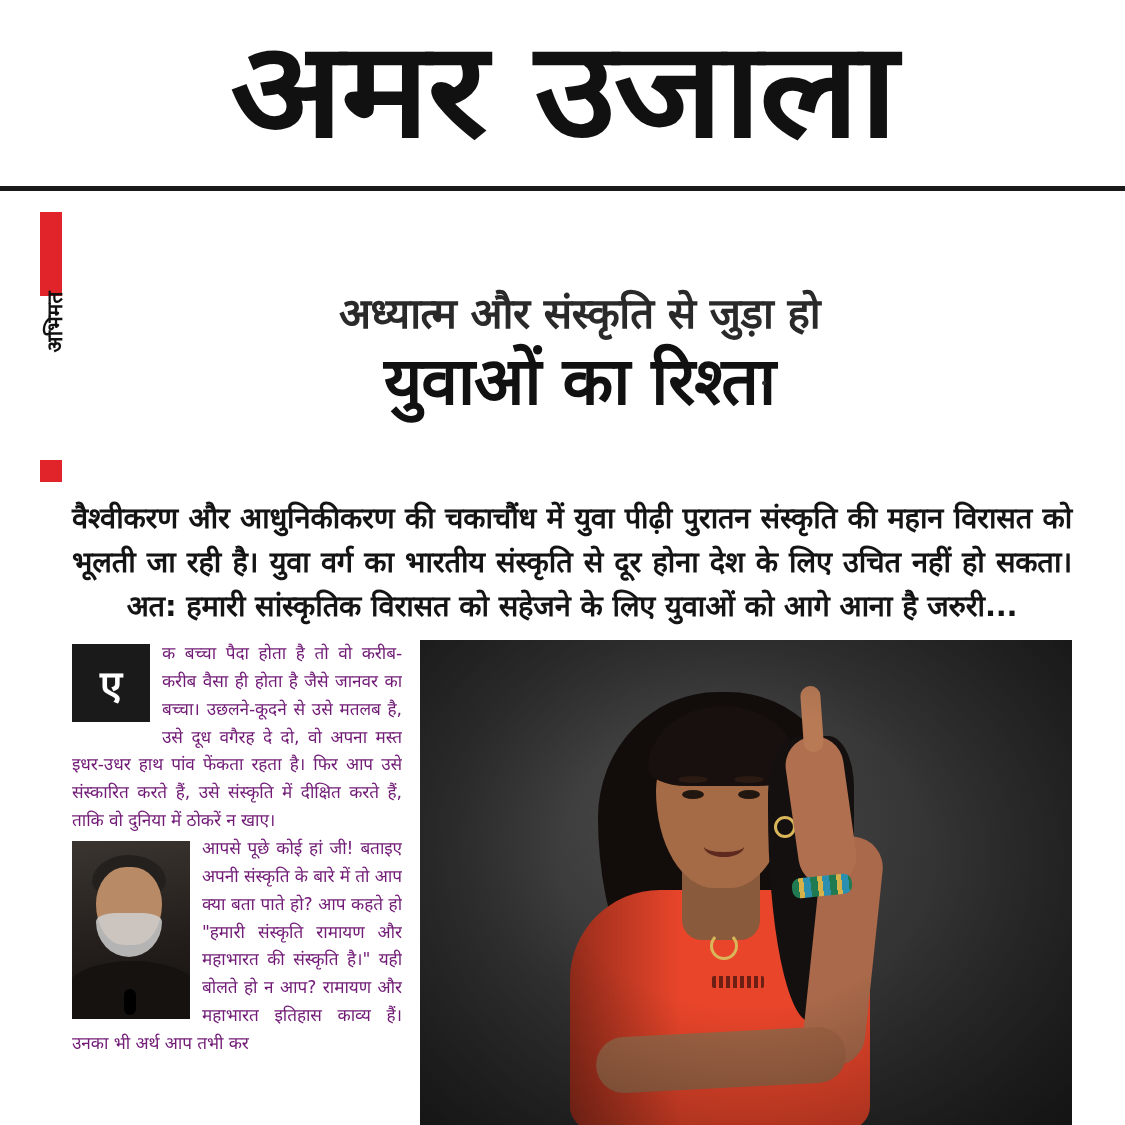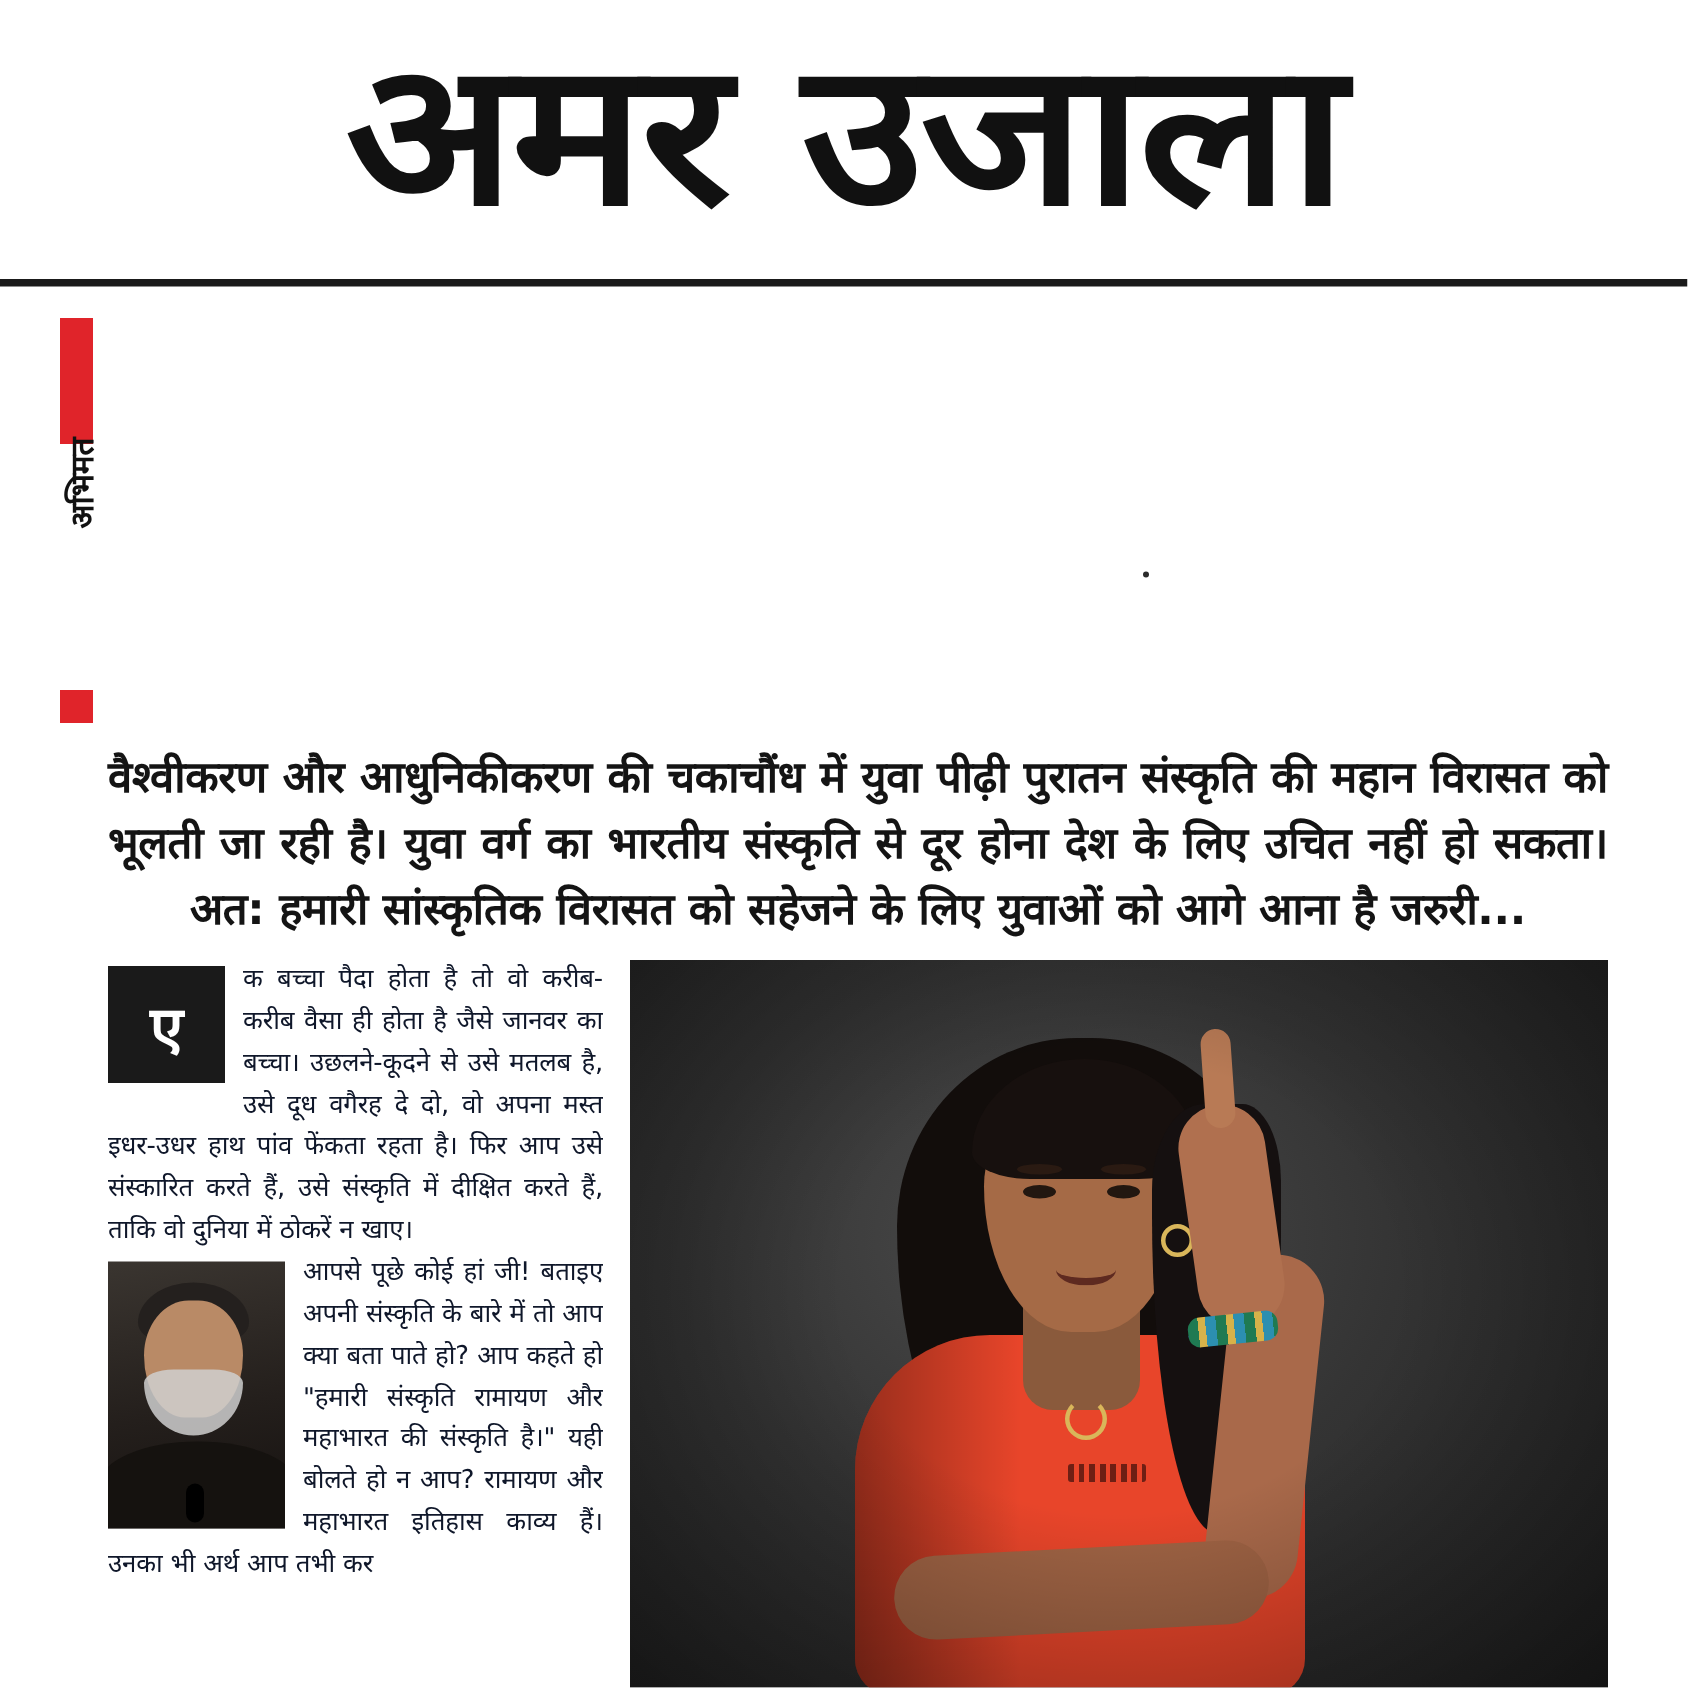--- a/index.html
+++ b/index.html
@@ -156,21 +156,21 @@
     font-size: 40px;
     display: flex;
     align-items: center;
     justify-content: center;
   }
   .body-text {
     font-family: "DejaVu Sans", sans-serif;
     font-weight: 400;
     font-size: 17.2px;
     line-height: 1.62;
-    color: #0f172a;
+    color: #701a75;
     text-align: justify;
     letter-spacing: -0.1px;
   }
 
   
   .author-photo {
     float: left;
     width: 118px;
     height: 178px;
     margin: 6px 12px 4px 0;
@@ -434,20 +434,24 @@
     <div class="masthead-title">अमर उजाला</div>
   </div>
   <div class="masthead-rule"></div>
 
   <div class="section-marker">
     <div class="bar-top"></div>
     <div class="vlabel">अभिमत</div>
     <div class="bar-bottom"></div>
   </div>
 
+  <div class="headline-wrap">
+    <div class="kicker">अध्यात्म और संस्कृति से जुड़ा हो</div>
+    <div class="headline">युवाओं का रिश्ता</div>
+  </div>
   <div class="artifact-dot"></div>
 
   <div class="standfirst">वैश्वीकरण और आधुनिकीकरण की चकाचौंध में युवा पीढ़ी पुरातन संस्कृति की महान विरासत को भूलती जा रही है। युवा वर्ग का भारतीय संस्कृति से दूर होना देश के लिए उचित नहीं हो सकता। अत: हमारी सांस्कृतिक विरासत को सहेजने के लिए युवाओं को आगे आना है जरुरी...</div>
 
   <div class="col-left">
     <div class="dropcap-row">
       <div class="dropcap">ए</div>
       <div class="body-text">क बच्चा पैदा होता है तो वो करीब-करीब वैसा ही होता है जैसे जानवर का बच्चा। उछलने-कूदने से उसे मतलब है, उसे दूध वगैरह दे दो, वो अपना मस्त इधर-उधर हाथ पांव फेंकता रहता है। फिर आप उसे संस्कारित करते हैं, उसे संस्कृति में दीक्षित करते हैं, ताकि वो दुनिया में ठोकरें न खाए।</div>
     </div>
 

